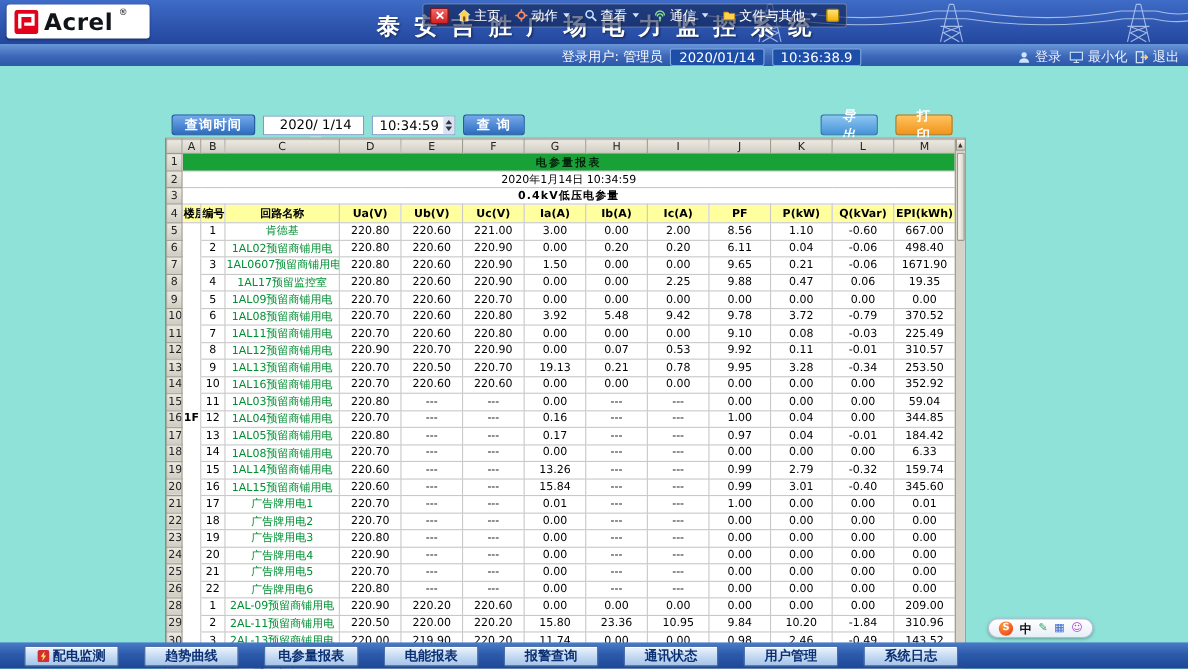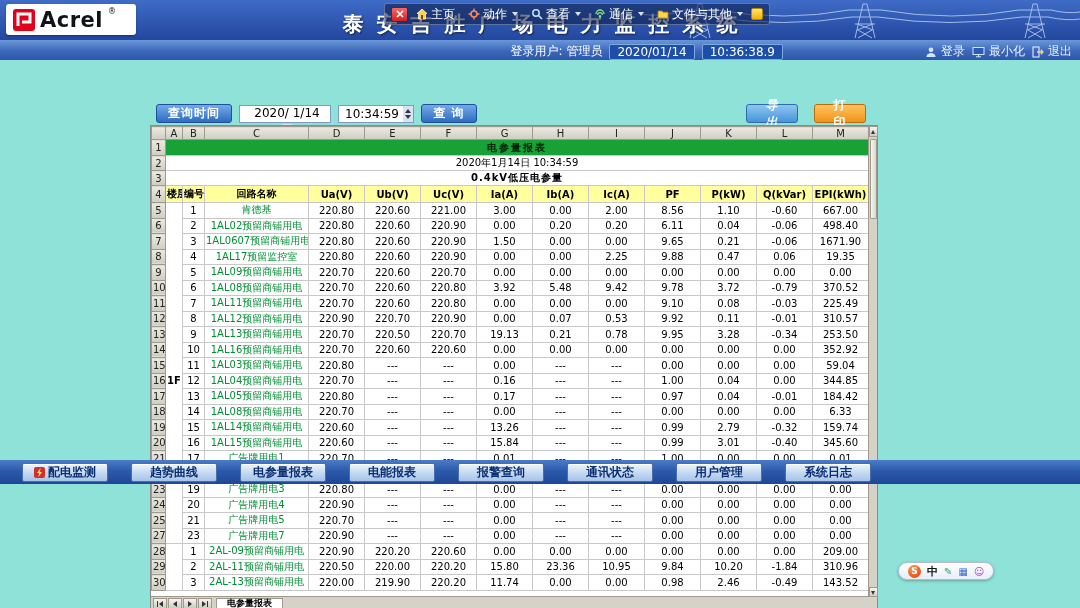--- a/index.html
+++ b/index.html
@@ -2,21 +2,21 @@
 <html><head>
 <meta charset="utf-8">
 <style>
   * { box-sizing: border-box; }
   html,body { margin:0; padding:0; }
   body {
     width:1080px; height:608px; overflow:hidden;
     font-family:"DejaVu Sans","Liberation Sans",sans-serif;
     background:#8fe2d8;
   }
-  .screen { position:relative; width:1080px; height:484px; }
+  .screen { position:relative; width:1080px; height:608px; }
 
   
   .titlebar {
     position:absolute; top:0; left:0; width:1080px; height:40px;
     background:linear-gradient(180deg,#3e6cc6 0%, #2f57b0 55%, #23479e 100%);
     overflow:hidden;
   }
   .towers { position:absolute; right:0; top:0; pointer-events:none; opacity:.85; }
   .logo {
     position:absolute; left:6px; top:4px; width:130px; height:31px;
@@ -711,25 +711,25 @@
                 <td class="vcell">---</td>
                 <td class="vcell">0.00</td>
                 <td class="vcell">---</td>
                 <td class="vcell">---</td>
                 <td class="vcell">0.00</td>
                 <td class="vcell">0.00</td>
                 <td class="vcell">0.00</td>
                 <td class="vcell">0.00</td>
               </tr>
               <tr class="r-data">
-                <td class="rn">27</td>
-                <td class="fcell"></td>
-                <td class="ncell">23</td>
-                <td class="ccell">广告牌用电7</td>
-                <td class="vcell">220.90</td>
+                <td class="rn">26</td>
+                <td class="fcell nob"></td>
+                <td class="ncell">22</td>
+                <td class="ccell">广告牌用电6</td>
+                <td class="vcell">220.80</td>
                 <td class="vcell">---</td>
                 <td class="vcell">---</td>
                 <td class="vcell">0.00</td>
                 <td class="vcell">---</td>
                 <td class="vcell">---</td>
                 <td class="vcell">0.00</td>
                 <td class="vcell">0.00</td>
                 <td class="vcell">0.00</td>
                 <td class="vcell">0.00</td>
               </tr>

